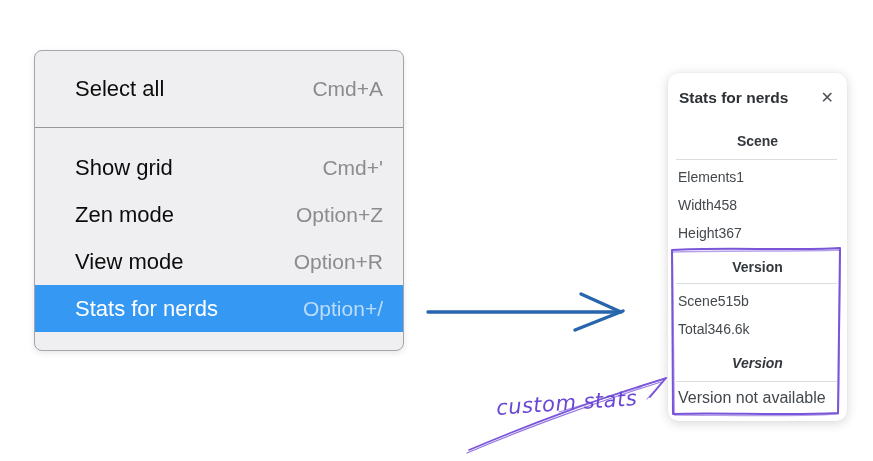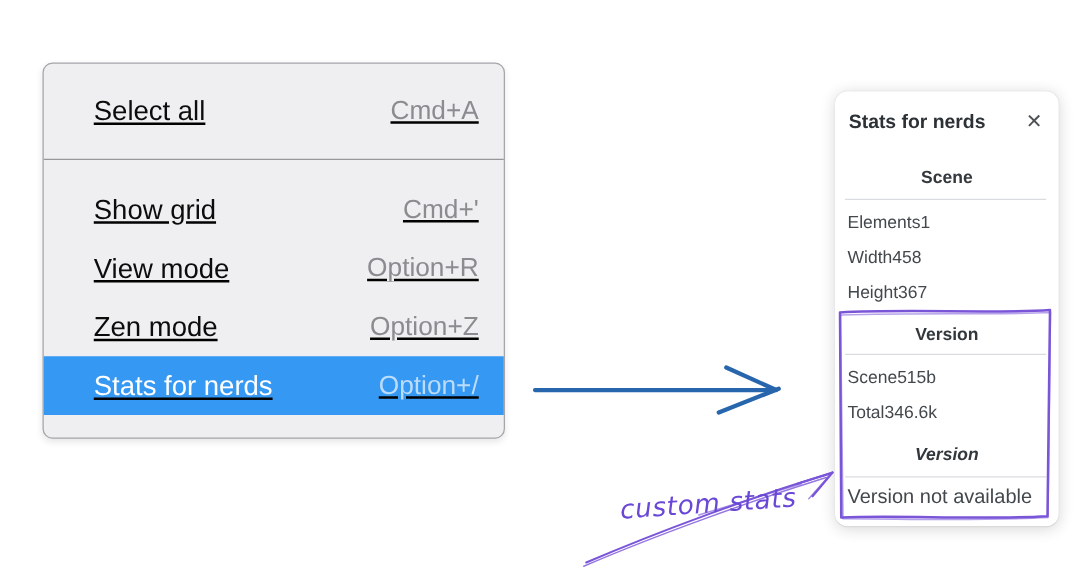--- a/index.html
+++ b/index.html
@@ -5,21 +5,21 @@
   html,body{margin:0;padding:0;}
   body{
     width:873px;height:461px;position:relative;background:#ffffff;
     font-family:"Liberation Sans",sans-serif;overflow:hidden;
   }
 
   
   .menu{
     position:absolute;left:34px;top:50px;width:370px;
     background:#efeff1;border:1.5px solid #a5a5aa;border-radius:8px;
-    box-shadow:0 2px 6px rgba(0,0,0,.10);box-sizing:border-box;text-decoration:underline;
+    box-shadow:0 2px 6px rgba(0,0,0,.10);box-sizing:border-box;
   }
   .menu-row{
     display:flex;justify-content:space-between;align-items:center;
     height:47px;padding:0 20px 0 40px;font-size:22px;cursor:default;
   }
   .menu-row.first{height:76px;}
   .menu-row .mi-label{color:#0c0c0c;}
   .menu-row .mi-shortcut{color:#8b8b90;font-size:21px;}
   .menu-sep{height:1px;background:#96969b;}
   .menu-group{padding:16px 0 18px;}
@@ -84,26 +84,26 @@
     <span class="mi-label">Select all</span>
     <span class="mi-shortcut">Cmd+A</span>
   </div>
   <div class="menu-sep"></div>
   <div class="menu-group">
     <div class="menu-row">
       <span class="mi-label">Show grid</span>
       <span class="mi-shortcut">Cmd+'</span>
     </div>
     <div class="menu-row">
+      <span class="mi-label">Zen mode</span>
+      <span class="mi-shortcut">Option+Z</span>
+    </div>
+    <div class="menu-row">
       <span class="mi-label">View mode</span>
       <span class="mi-shortcut">Option+R</span>
-    </div>
-    <div class="menu-row">
-      <span class="mi-label">Zen mode</span>
-      <span class="mi-shortcut">Option+Z</span>
     </div>
     <div class="menu-row selected">
       <span class="mi-label">Stats for nerds</span>
       <span class="mi-shortcut">Option+/</span>
     </div>
   </div>
 </div>
 
 <svg class="blue-arrow" width="205" height="46" viewBox="0 0 205 46">
   <g fill="none" stroke="#2766ac" stroke-width="3.4" stroke-linecap="round">

